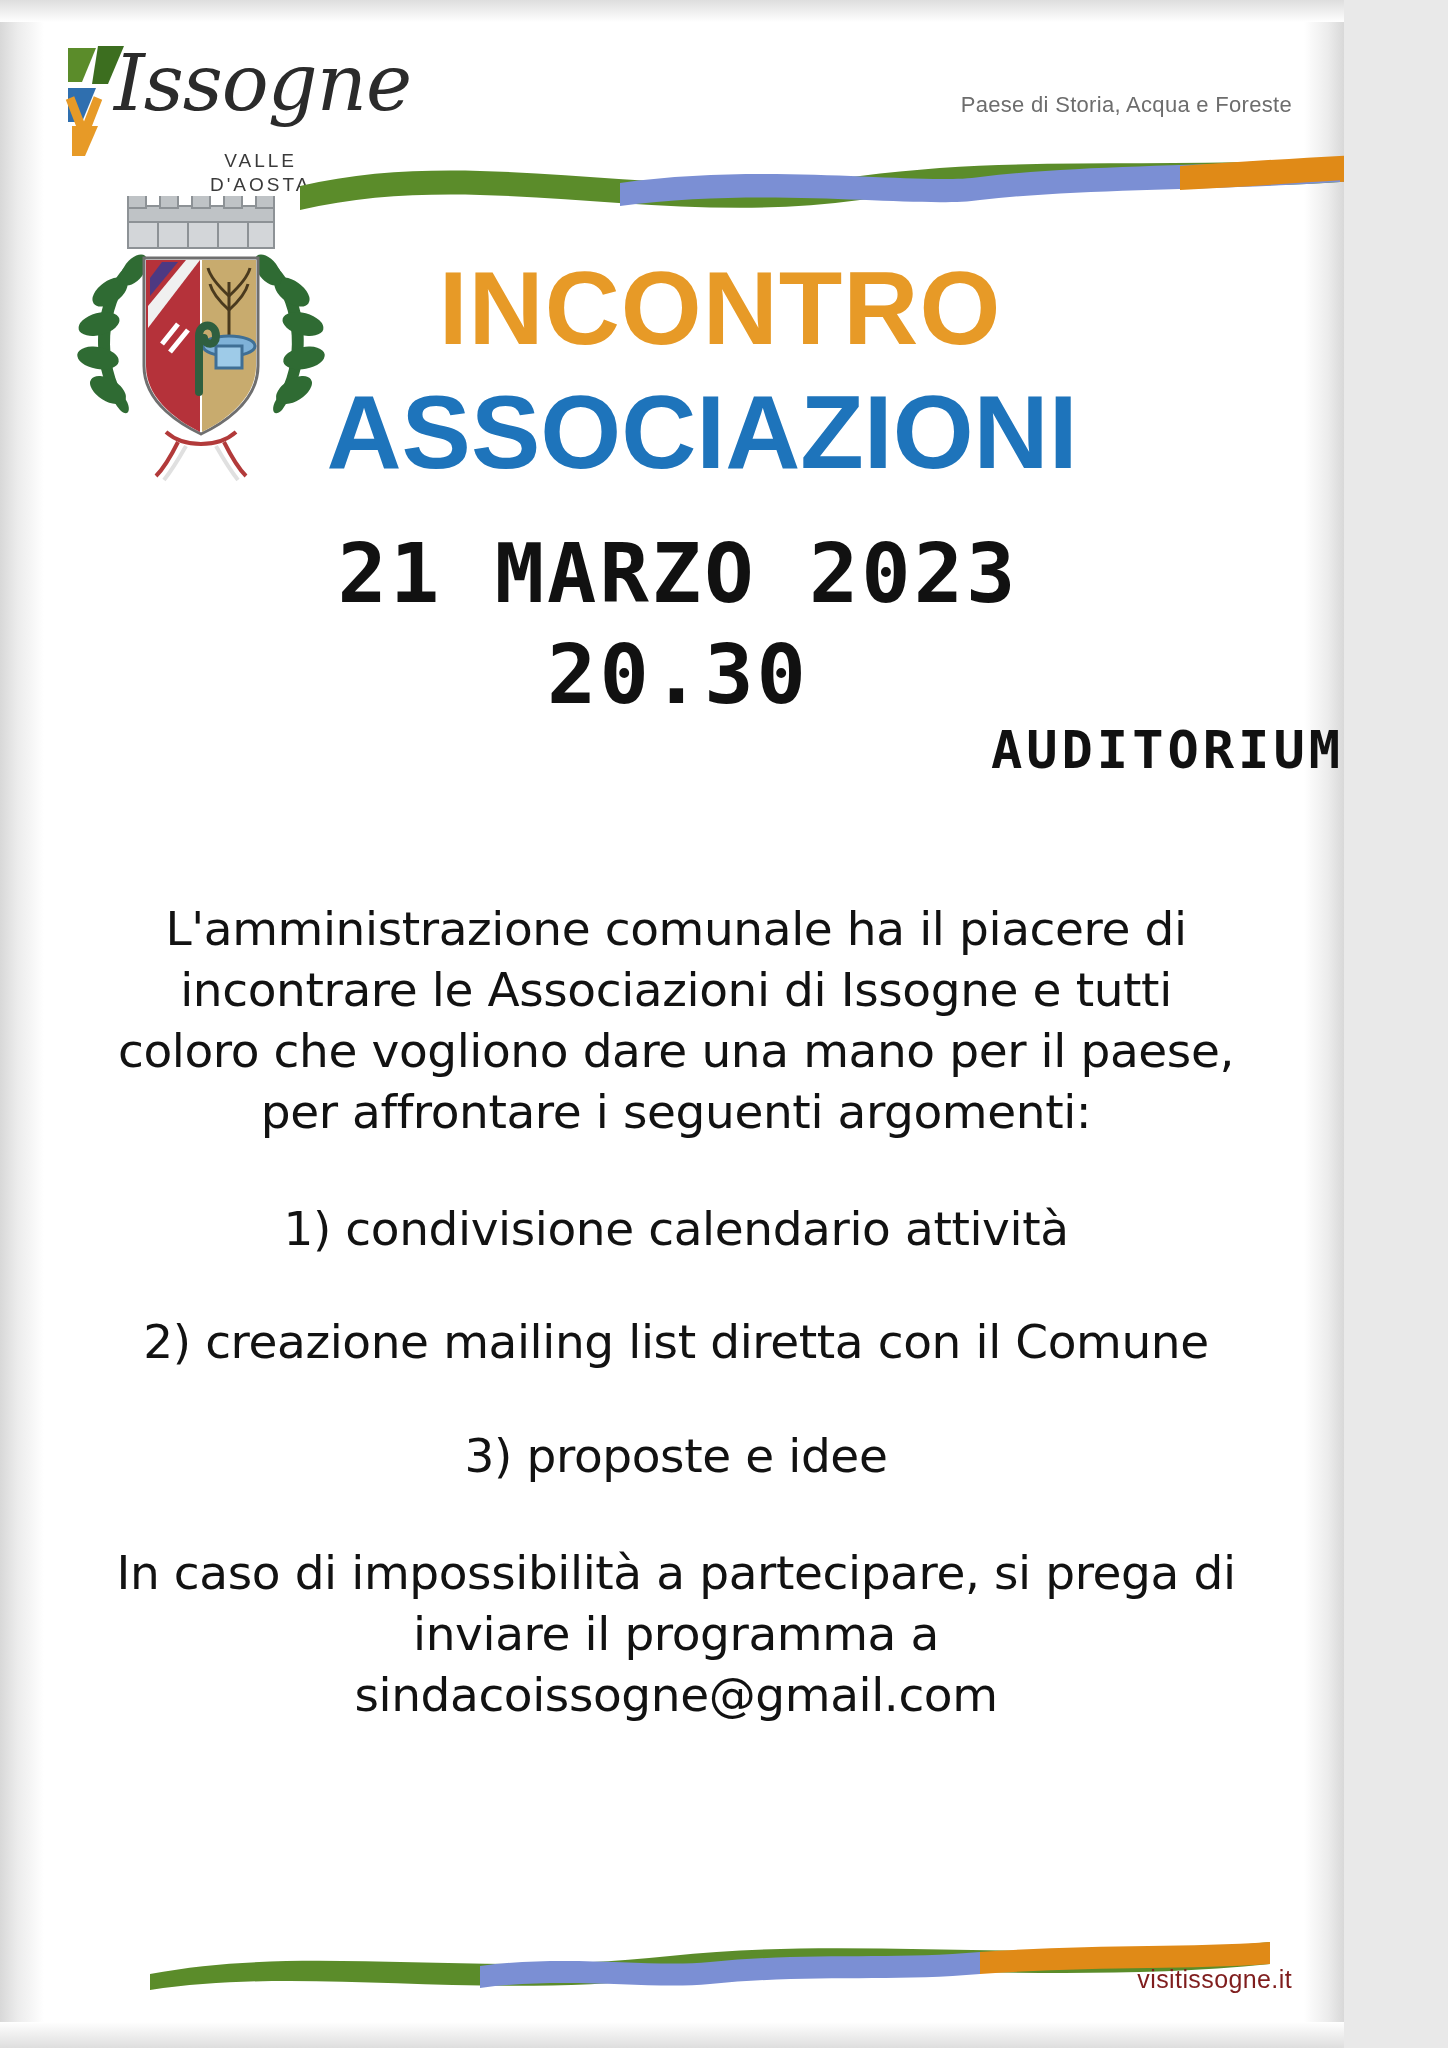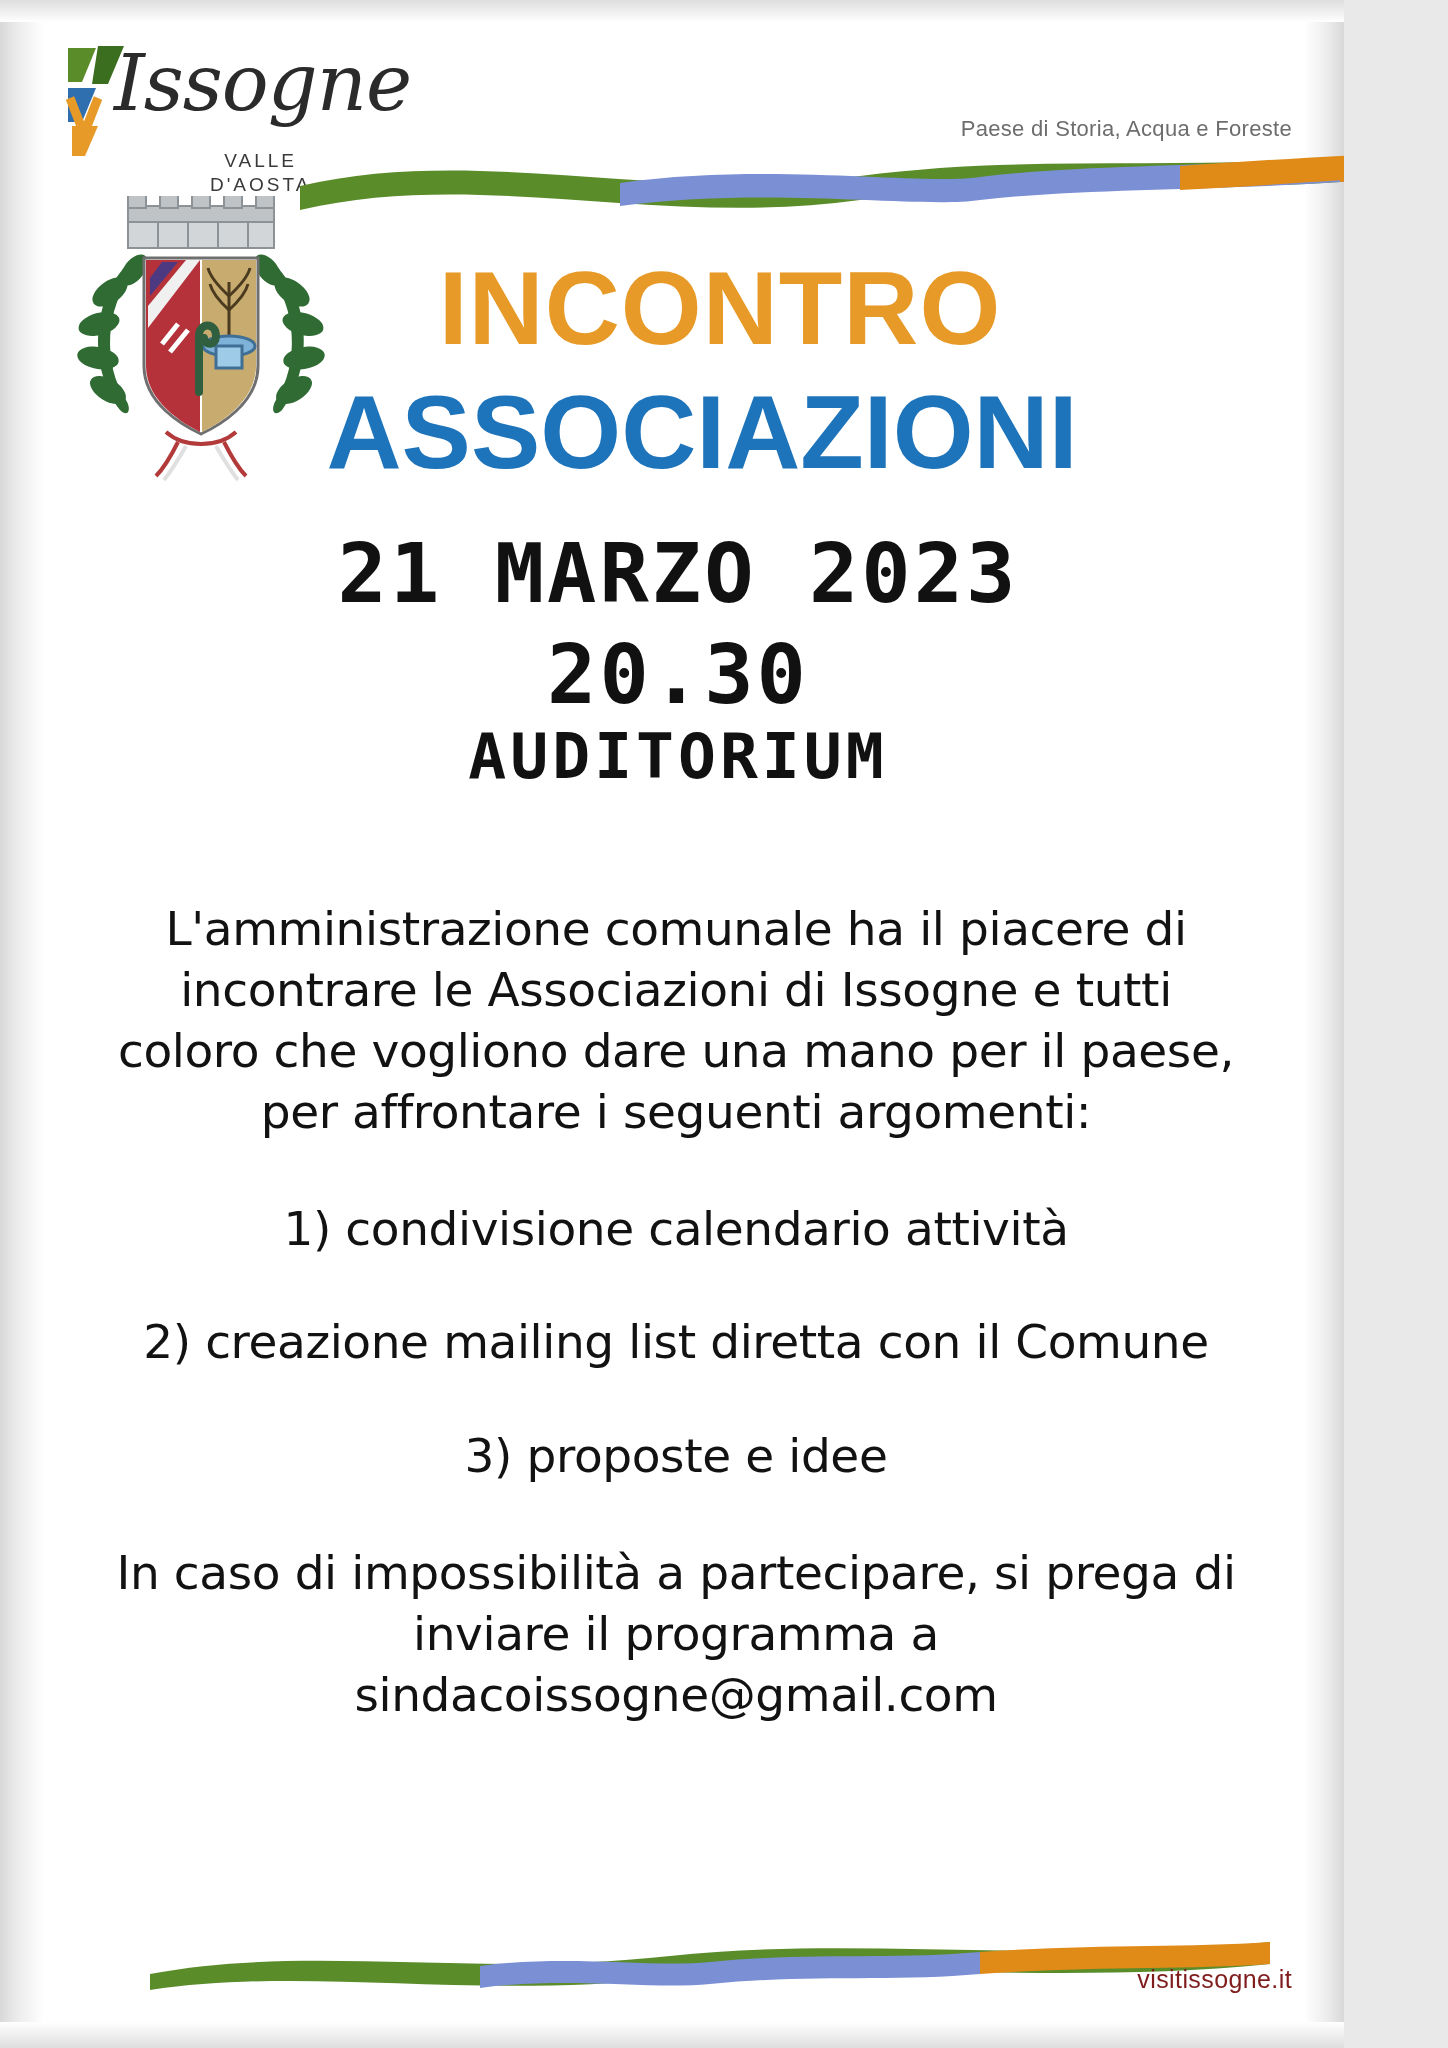--- a/index.html
+++ b/index.html
@@ -86,21 +86,20 @@
     margin-top: 13px;
   }
   .tagline {
     position: absolute;
     right: 52px;
     top: 92px;
     font-family: "Liberation Sans", sans-serif;
     font-size: 22px;
     color: #6d6d6d;
     letter-spacing: 0.3px;
-    margin-top: 24px;
   }
 
   
   .ribbon-top {
     position: absolute;
     left: 300px;
     top: 150px;
     width: 1110px;
     height: 60px;
   }
@@ -170,21 +169,21 @@
   }
   .when-line {
     font-family: "DejaVu Sans Mono", monospace;
     font-weight: bold;
     color: #111111;
     letter-spacing: 3px;
     line-height: 1.13;
   }
   .when-date { font-size: 82px; }
   .when-time { font-size: 82px; margin-top: 8px; }
-  .when-place { font-size: 63px; letter-spacing: 4px; }
+  .when-place { font-size: 52px; letter-spacing: 4px; text-align: right; }
 
   
   .body-block {
     position: absolute;
     left: 96px;
     right: 96px;
     top: 898px;
     text-align: center;
   }
   .para {

